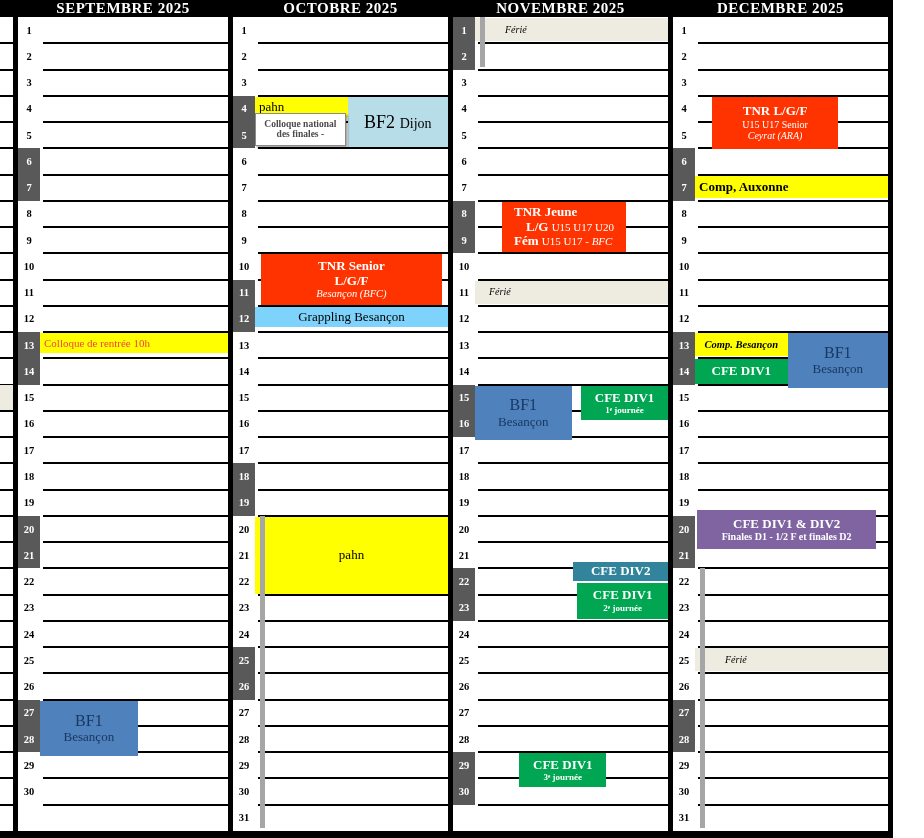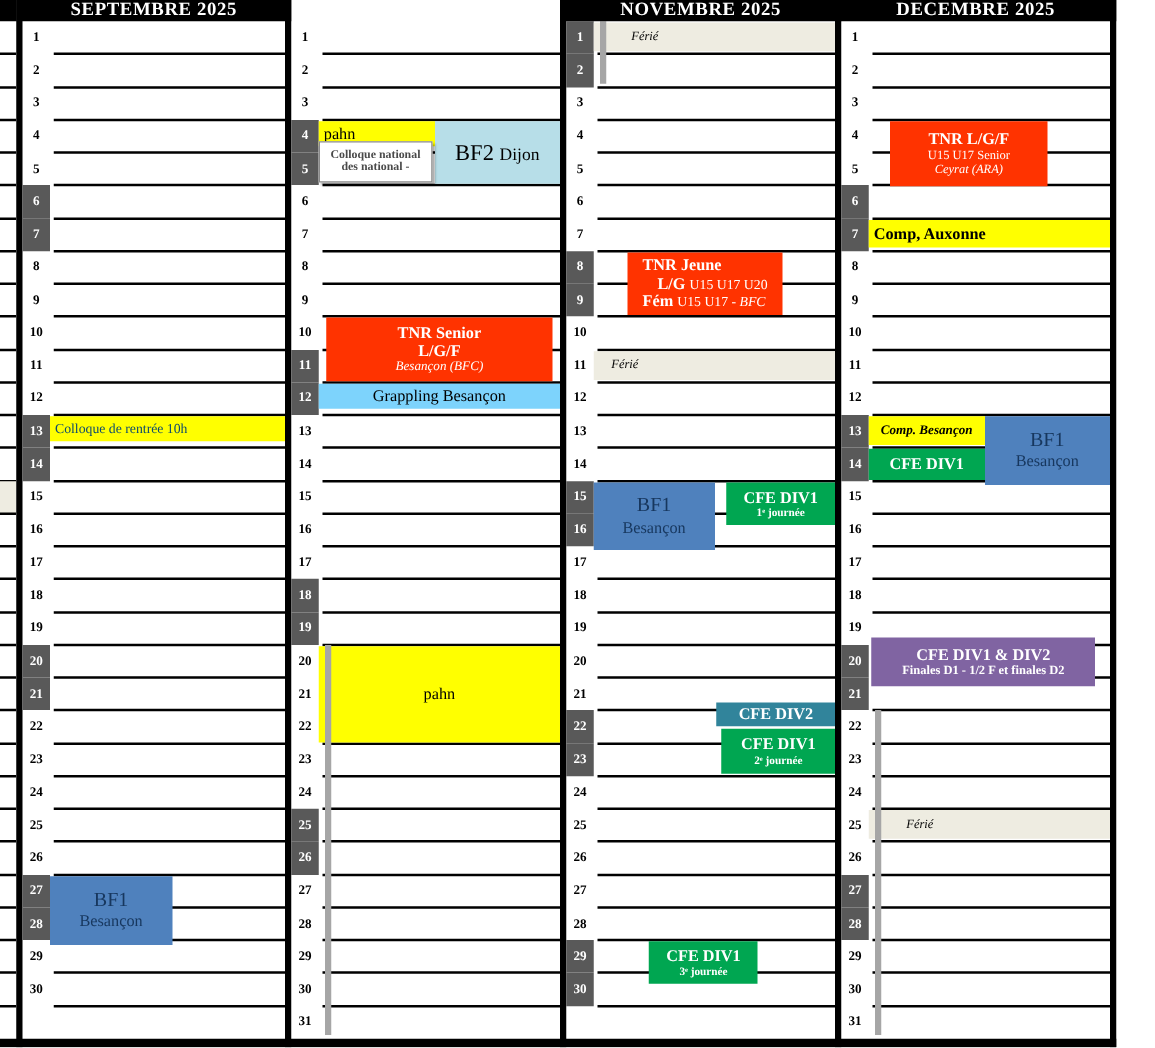--- a/index.html
+++ b/index.html
@@ -204,32 +204,35 @@
         </div>
         <div class="row" style="top: 761.484px; height: 26.2581px;">
           <div class="dnum">30</div>
           <div class="dcontent line"></div>
         </div>
         <div class="row" style="top: 787.742px; height: 26.2581px;">
           <div class="dnum"></div>
           <div class="dcontent"></div>
         </div>
         <div class="evl">
-          <div class="ev left" style="top: 316.097px; height: 20.3194px; left: 0%; width: 100%; background: rgb(255, 255, 0); color: #0c4a6e; z-index: 1; padding-left: 4px;">
+          <div class="ev left" style="top: 316.097px; height: 20.3194px; left: 0%; width: 100%; background: rgb(255, 255, 0); color: #ef4444; z-index: 1; padding-left: 4px;">
             <div class="ev-line" style="font-size: 11px;"><span>Colloque de rentrée 10h</span></div>
           </div>
           <div class="ev center" style="top: 683.71px; height: 55.7677px; left: 0%; width: 52%; background: rgb(79, 129, 189); color: rgb(23, 55, 94); z-index: 2;">
             <div class="ev-line" style="font-size: 16px;"><span>BF1</span></div>
             <div class="ev-line" style="font-size: 13px;"><span>Besançon</span></div>
           </div>
         </div>
       </div>
   </div>
 
   <div class="month m1">
+    <div class="month-header">
+      <span>OCTOBRE 2025</span>
+    </div>
     <div class="grid">
         <div class="row" style="top: 0px; height: 26.2581px;">
           <div class="dnum">1</div>
           <div class="dcontent line"></div>
         </div>
         <div class="row" style="top: 26.2581px; height: 26.2581px;">
           <div class="dnum">2</div>
           <div class="dcontent line"></div>
         </div>
         <div class="row" style="top: 52.5161px; height: 26.2581px;">
@@ -350,21 +353,21 @@
         </div>
         <div class="evl">
           <div class="ev left" style="top: 79.7742px; height: 20.3194px; left: 0%; width: 48%; background: rgb(255, 255, 0); color: rgb(0, 0, 0); z-index: 1; padding-left: 4px;">
             <div class="ev-line" style="font-size: 13px;"><span>pahn</span></div>
           </div>
           <div class="ev center" style="top: 79.7742px; height: 50.5161px; left: 48%; width: 52%; background: rgb(183, 222, 232); color: rgb(0, 0, 0); z-index: 2; text-align: center;">
             <div class="ev-line" style="font-size: 18px;"><span style="font-size: 18px;">BF2 </span><span style="font-size: 14px;">Dijon</span></div>
           </div>
           <div class="ev center box" style="top: 95.529px; height: 33.4484px; left: 0%; width: 47%; background: rgb(255, 255, 255); color: rgb(74, 74, 74); z-index: 3;">
             <div class="ev-line" style="font-size: 9.5px;"><span style="font-weight: bold;">Colloque national</span></div>
-            <div class="ev-line" style="font-size: 9.5px;"><span style="font-weight: bold;">des national -</span></div>
+            <div class="ev-line" style="font-size: 9.5px;"><span style="font-weight: bold;">des finales -</span></div>
           </div>
           <div class="ev center" style="top: 237.323px; height: 50.5161px; left: 3%; width: 94%; background: rgb(255, 51, 0); color: rgb(255, 255, 255); z-index: 4;">
             <div class="ev-line" style="font-size: 13px;"><span style="font-weight: bold;">TNR Senior</span></div>
             <div class="ev-line" style="font-size: 13px;"><span style="font-weight: bold;">L/G/F</span></div>
             <div class="ev-line" style="font-size: 10.5px;"><span style="font-style: italic;">Besançon (BFC)</span></div>
           </div>
           <div class="ev center" style="top: 289.839px; height: 20.3194px; left: 0%; width: 100%; background: #7dd3fc; color: rgb(0, 0, 0); z-index: 5;">
             <div class="ev-line" style="font-size: 13px;"><span>Grappling Besançon</span></div>
           </div>
           <div class="ev center" style="top: 499.903px; height: 76.7742px; left: 0%; width: 100%; background: rgb(255, 255, 0); color: rgb(0, 0, 0); z-index: 6;">

